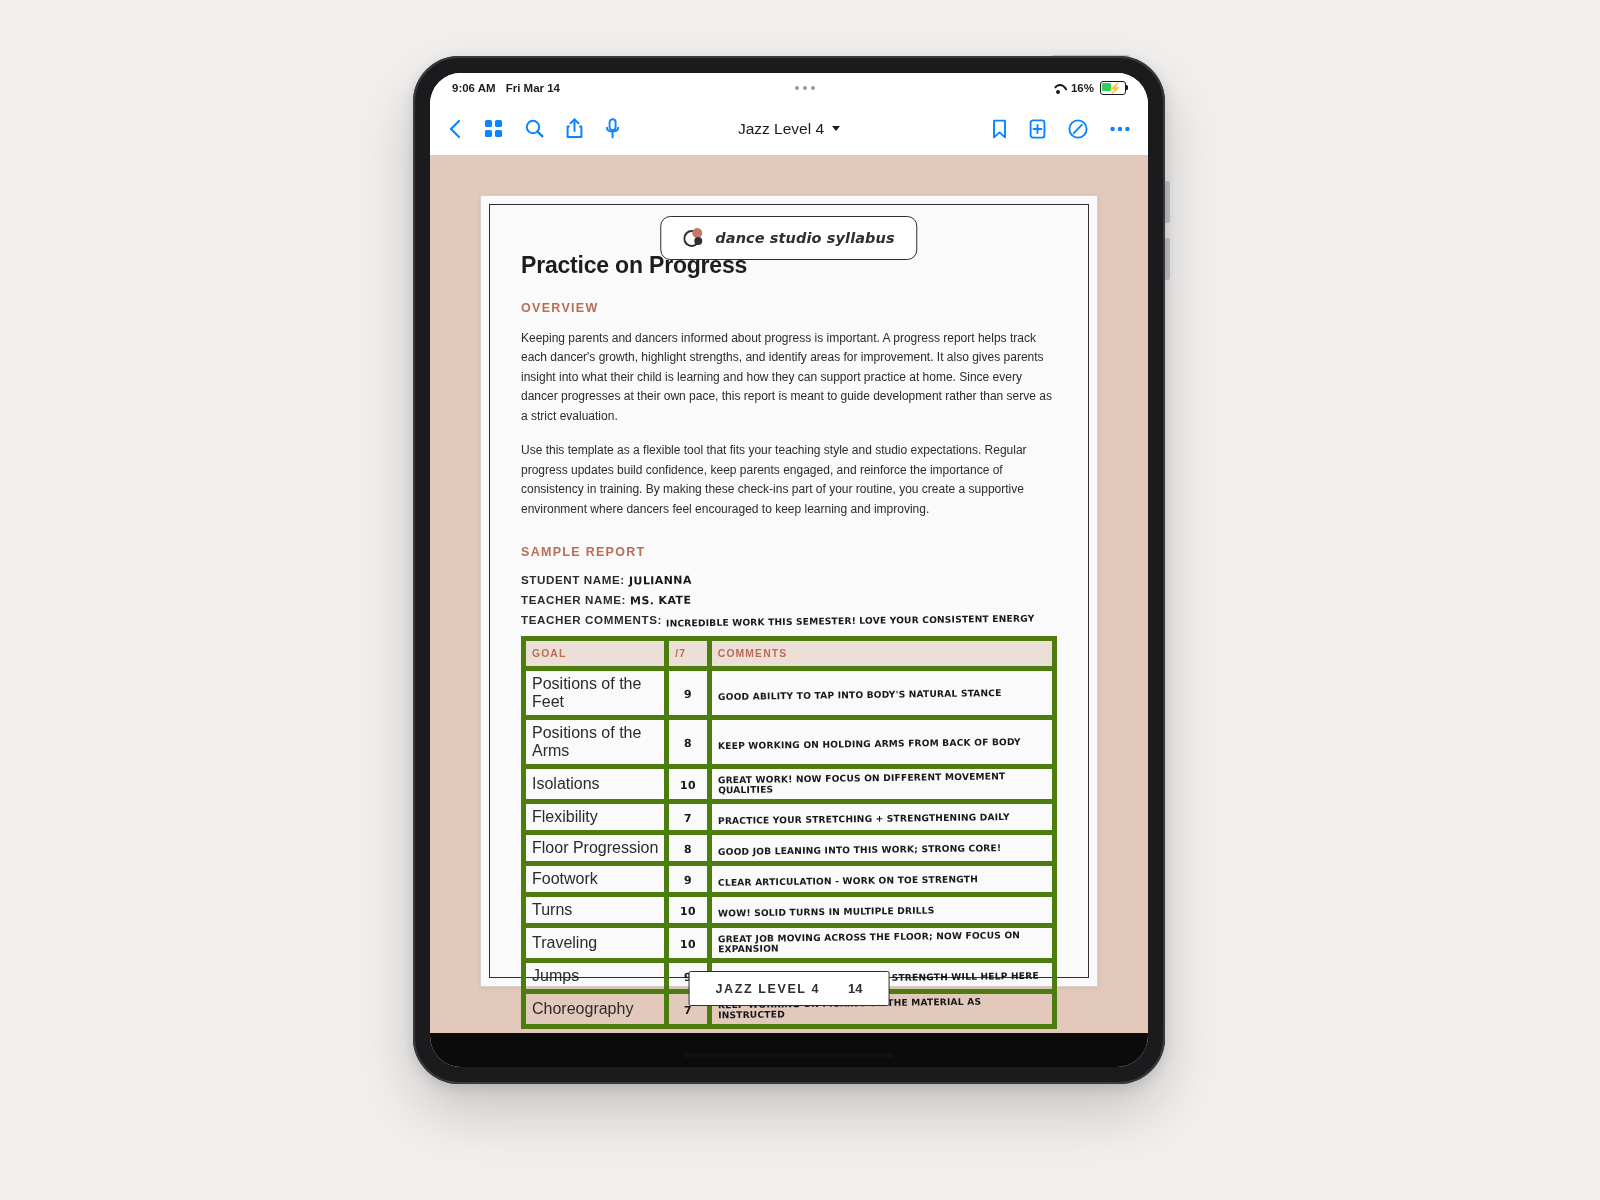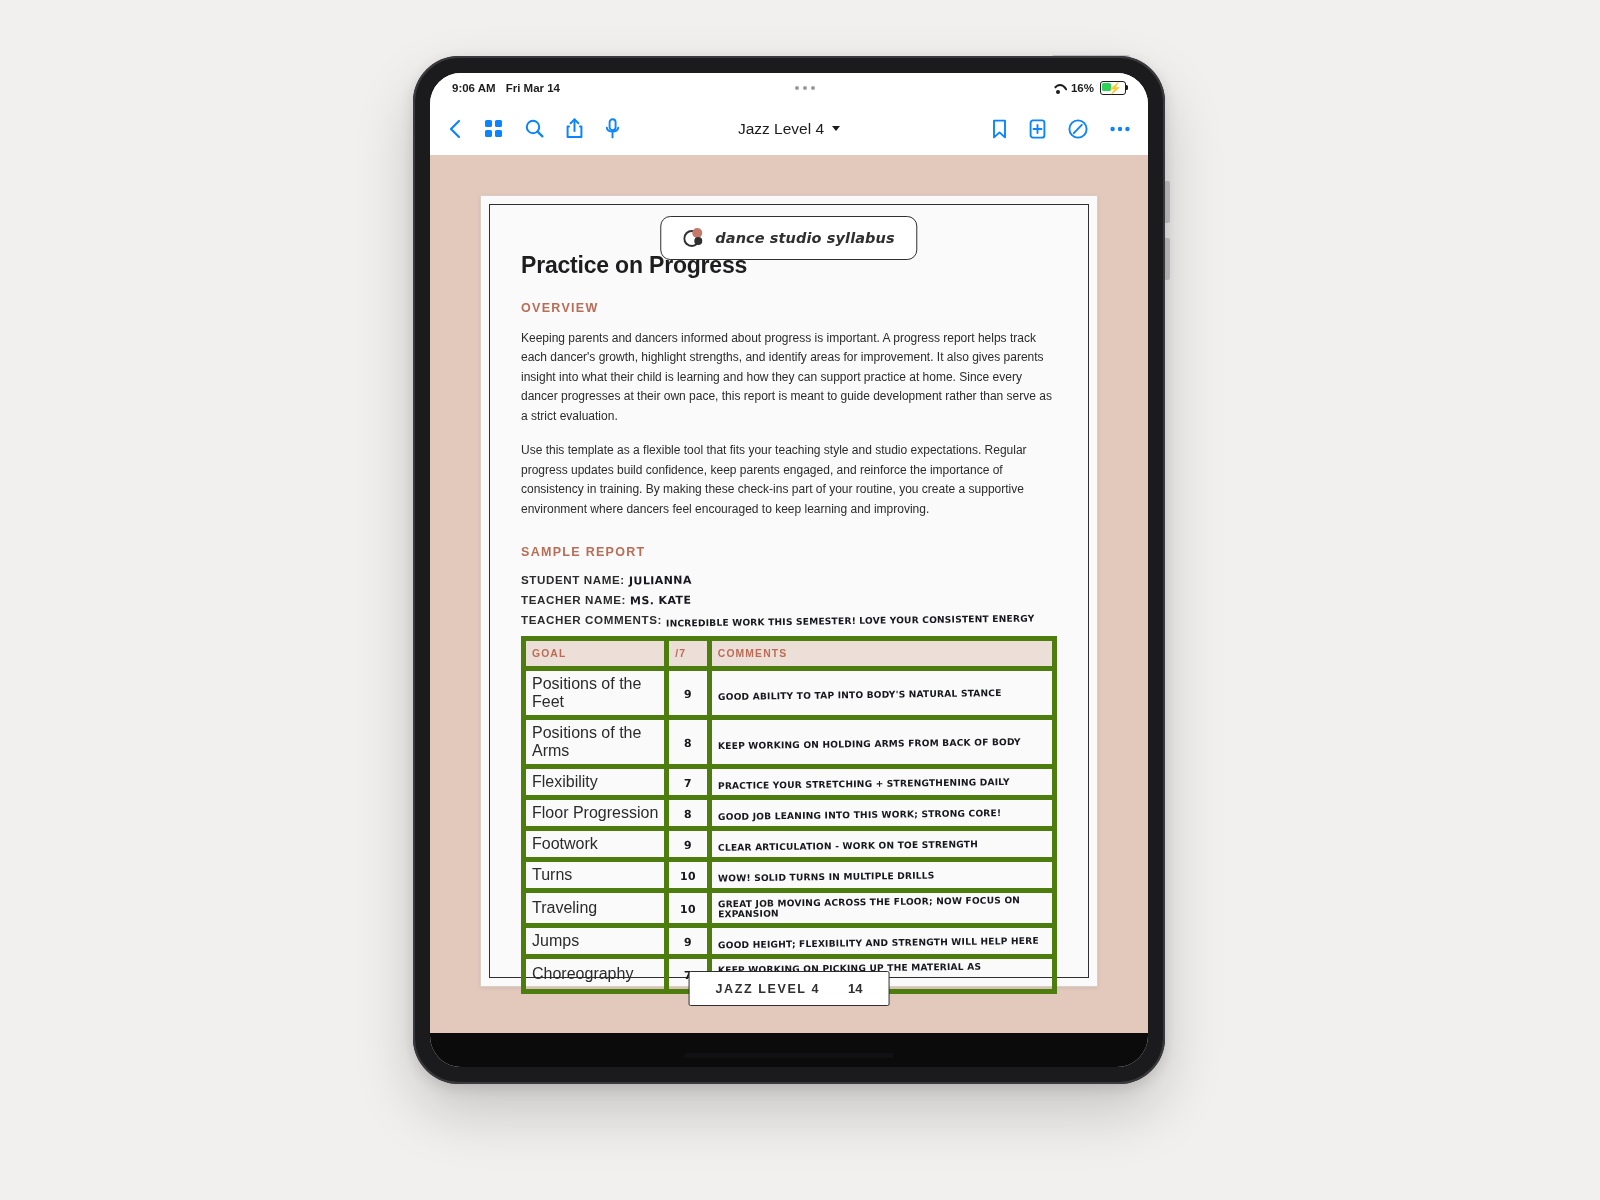--- a/index.html
+++ b/index.html
@@ -527,20 +527,25 @@
                   <td class="goal">Positions of the Feet</td>
                   <td class="score"><span class="hand">9</span></td>
                   <td><span class="hand small">Good ability to tap into body's natural stance</span></td>
                 </tr>
                 <tr>
                   <td class="goal">Positions of the Arms</td>
                   <td class="score"><span class="hand">8</span></td>
                   <td><span class="hand small">Keep working on holding arms from back of body</span></td>
                 </tr>
                 <tr>
+                  <td class="goal">Isolations</td>
+                  <td class="score"><span class="hand">10</span></td>
+                  <td><span class="hand small">Great work! Now focus on different movement qualities</span></td>
+                </tr>
+                <tr>
                   <td class="goal">Flexibility</td>
                   <td class="score"><span class="hand">7</span></td>
                   <td><span class="hand small">Practice your stretching + strengthening daily</span></td>
                 </tr>
                 <tr>
                   <td class="goal">Floor Progression</td>
                   <td class="score"><span class="hand">8</span></td>
                   <td><span class="hand small">Good job leaning into this work; strong core!</span></td>
                 </tr>
                 <tr>

